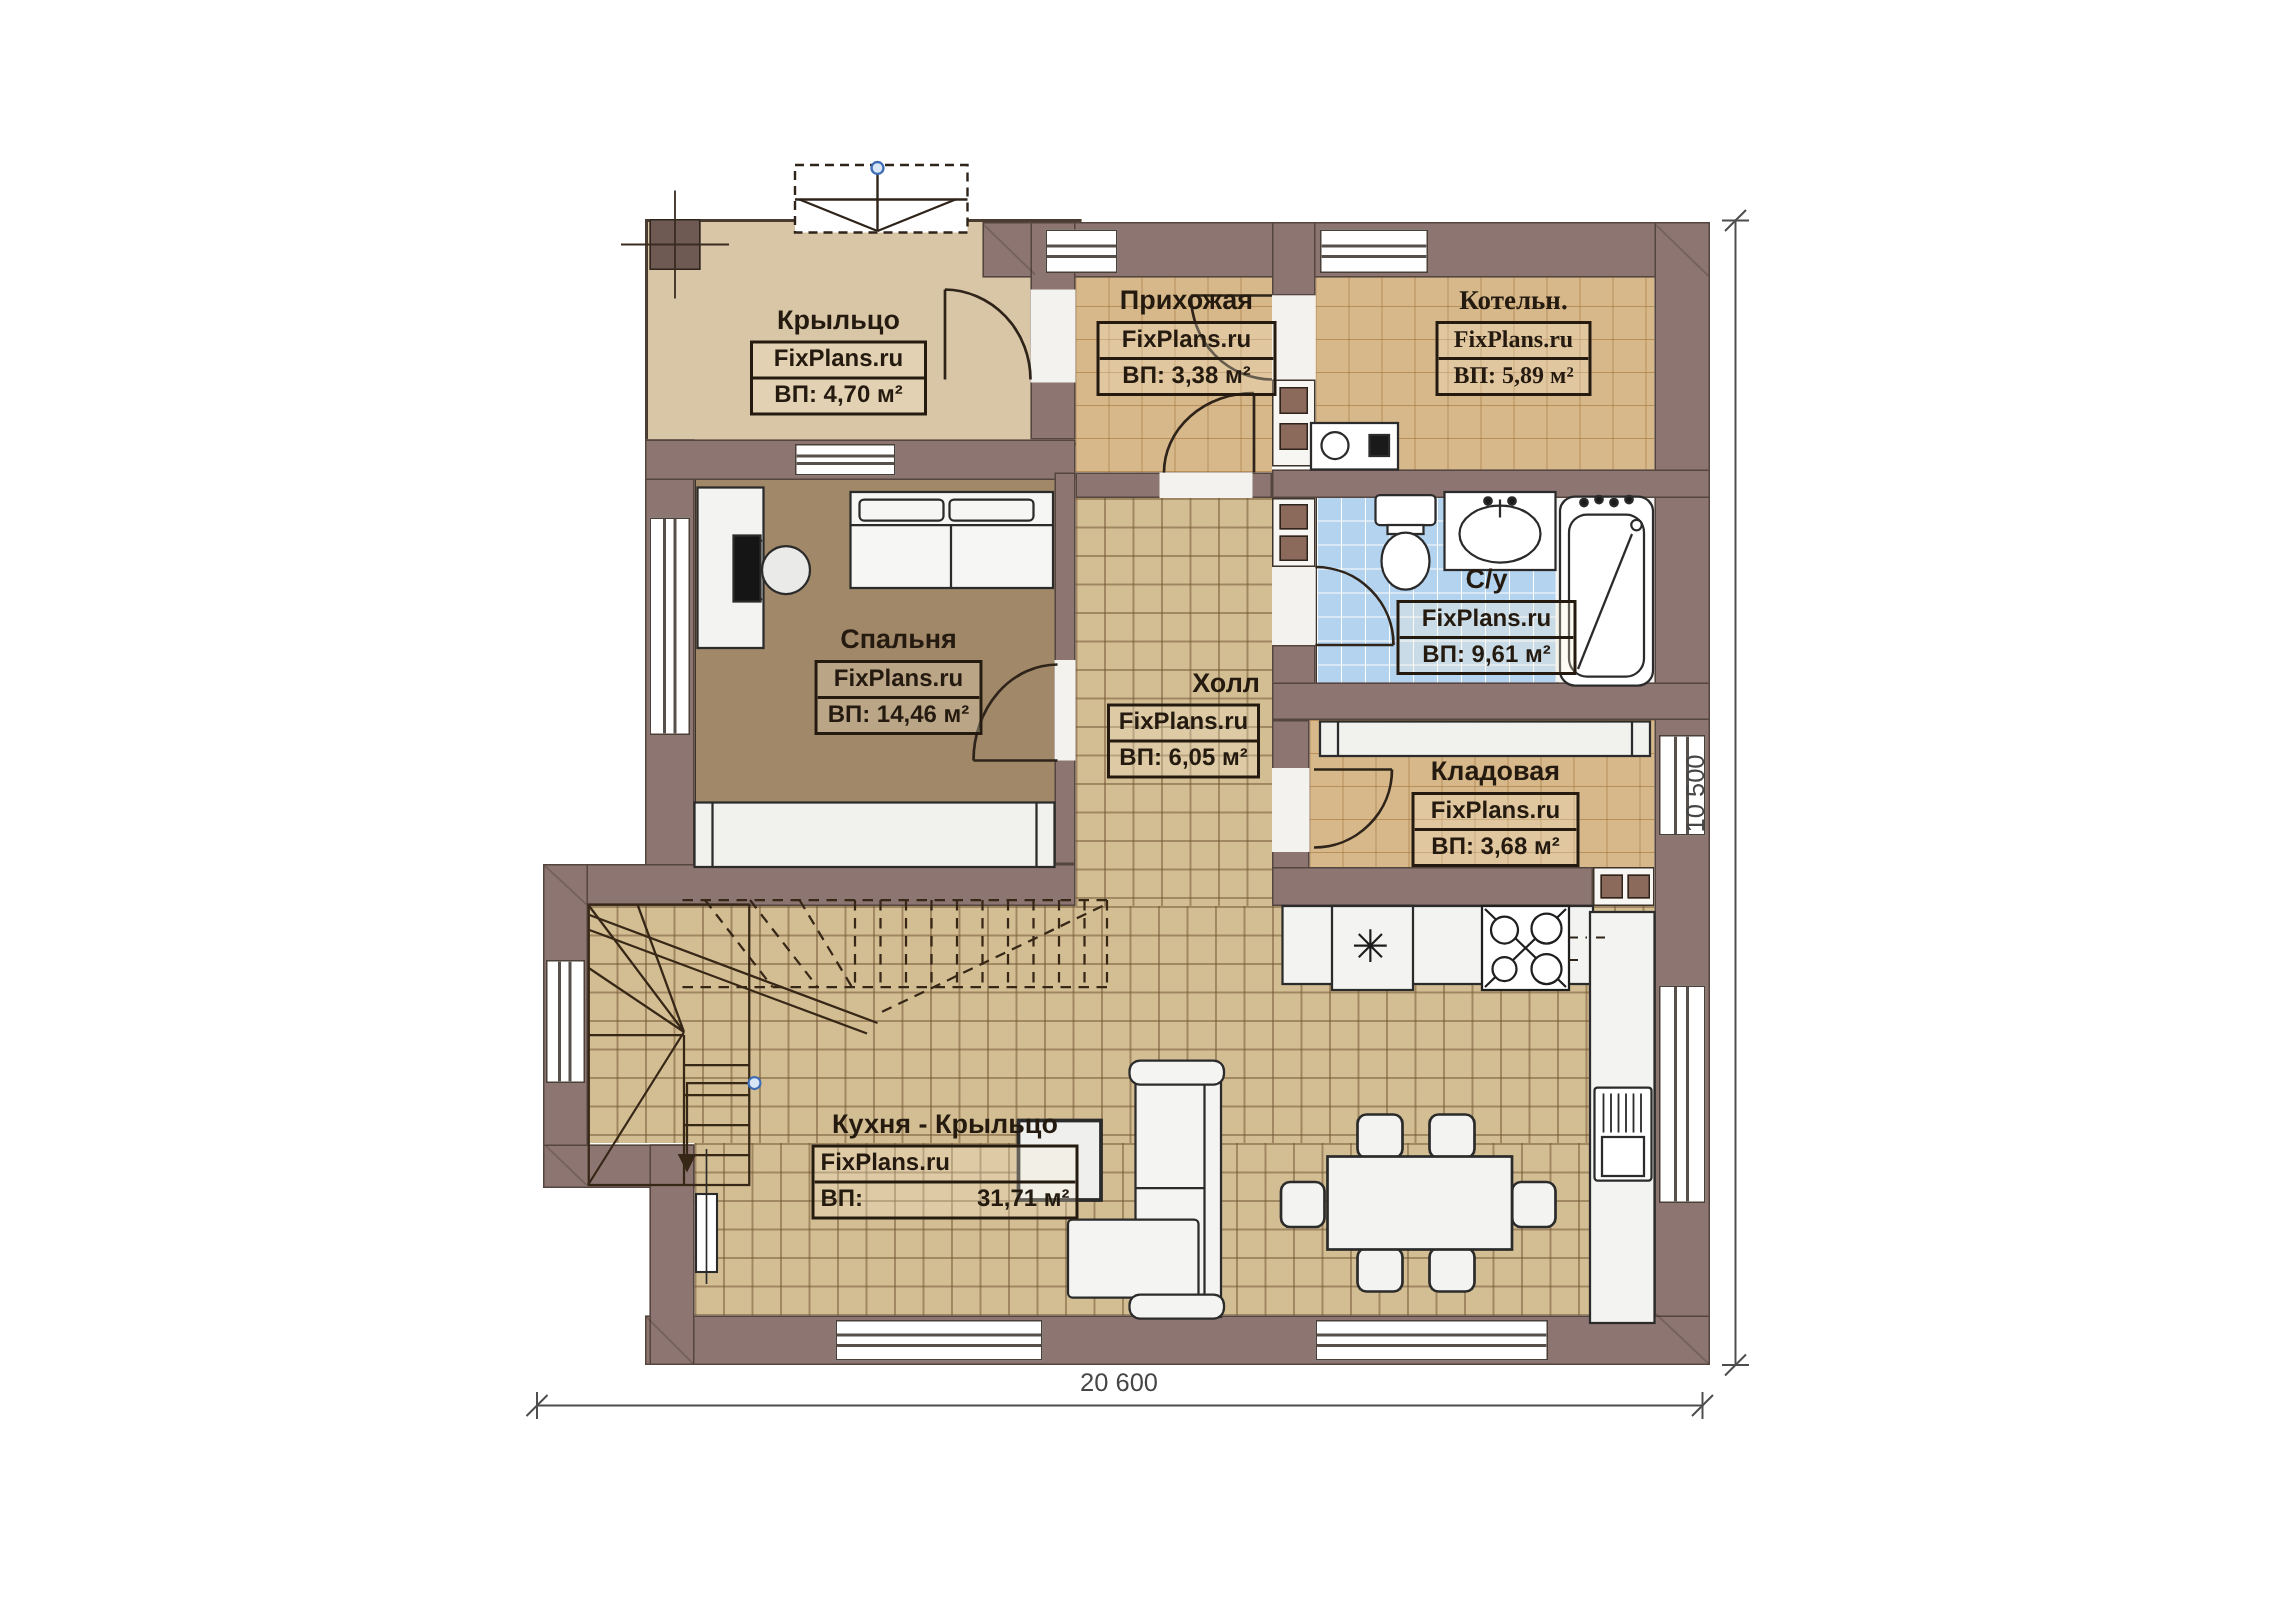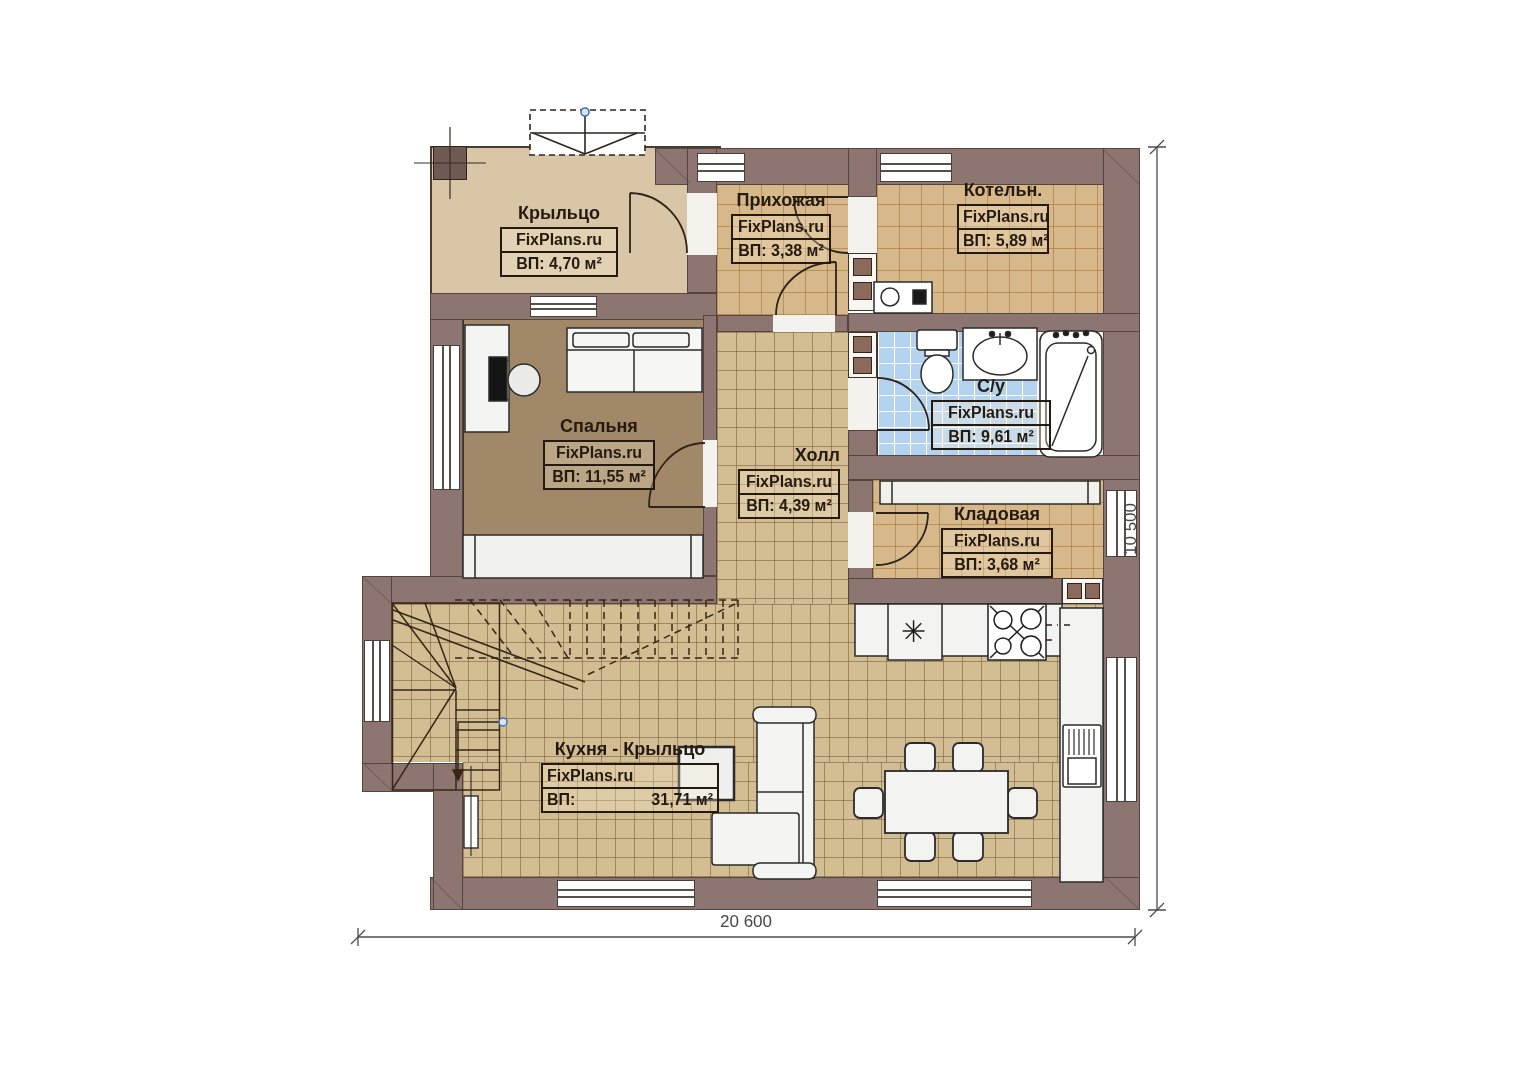--- a/index.html
+++ b/index.html
@@ -283,49 +283,49 @@
   </svg>
 
   <div class="room-label" style="left:500px;top:203px;width:118px;">
     <div class="lbl-name">Крыльцо</div>
     <div class="lbl-box">
       <div class="lbl-row">FixPlans.ru</div>
       <div class="lbl-row">ВП: 4,70 м²</div>
     </div>
   </div>
 
-  <div class="room-label" style="left:731px;top:190px;width:100px;">
+  <div class="room-label" style="left:731px;top:190px;width:120px;">
     <div class="lbl-name">Прихожая</div>
     <div class="lbl-box">
       <div class="lbl-row">FixPlans.ru</div>
       <div class="lbl-row">ВП: 3,38 м²</div>
     </div>
   </div>
 
-  <div class="room-label" style="left:957px;top:180px;width:92px;">
+  <div class="room-label" style="left:957px;top:190px;width:104px;font-family:Liberation Serif, serif;">
     <div class="lbl-name">Котельн.</div>
     <div class="lbl-box">
       <div class="lbl-row">FixPlans.ru</div>
       <div class="lbl-row">ВП: 5,89 м²</div>
     </div>
   </div>
 
   <div class="room-label" style="left:543px;top:416px;width:112px;">
     <div class="lbl-name">Спальня</div>
     <div class="lbl-box">
       <div class="lbl-row">FixPlans.ru</div>
-      <div class="lbl-row">ВП: 11,55 м²</div>
+      <div class="lbl-row">ВП: 14,46 м²</div>
     </div>
   </div>
 
   <div class="room-label" style="left:738px;top:445px;width:102px;">
     <div class="lbl-name" style="text-align:right;">Холл</div>
     <div class="lbl-box">
       <div class="lbl-row">FixPlans.ru</div>
-      <div class="lbl-row">ВП: 4,39 м²</div>
+      <div class="lbl-row">ВП: 6,05 м²</div>
     </div>
   </div>
 
   <div class="room-label" style="left:931px;top:376px;width:120px;">
     <div class="lbl-name">С/у</div>
     <div class="lbl-box">
       <div class="lbl-row">FixPlans.ru</div>
       <div class="lbl-row">ВП: 9,61 м²</div>
     </div>
   </div>

